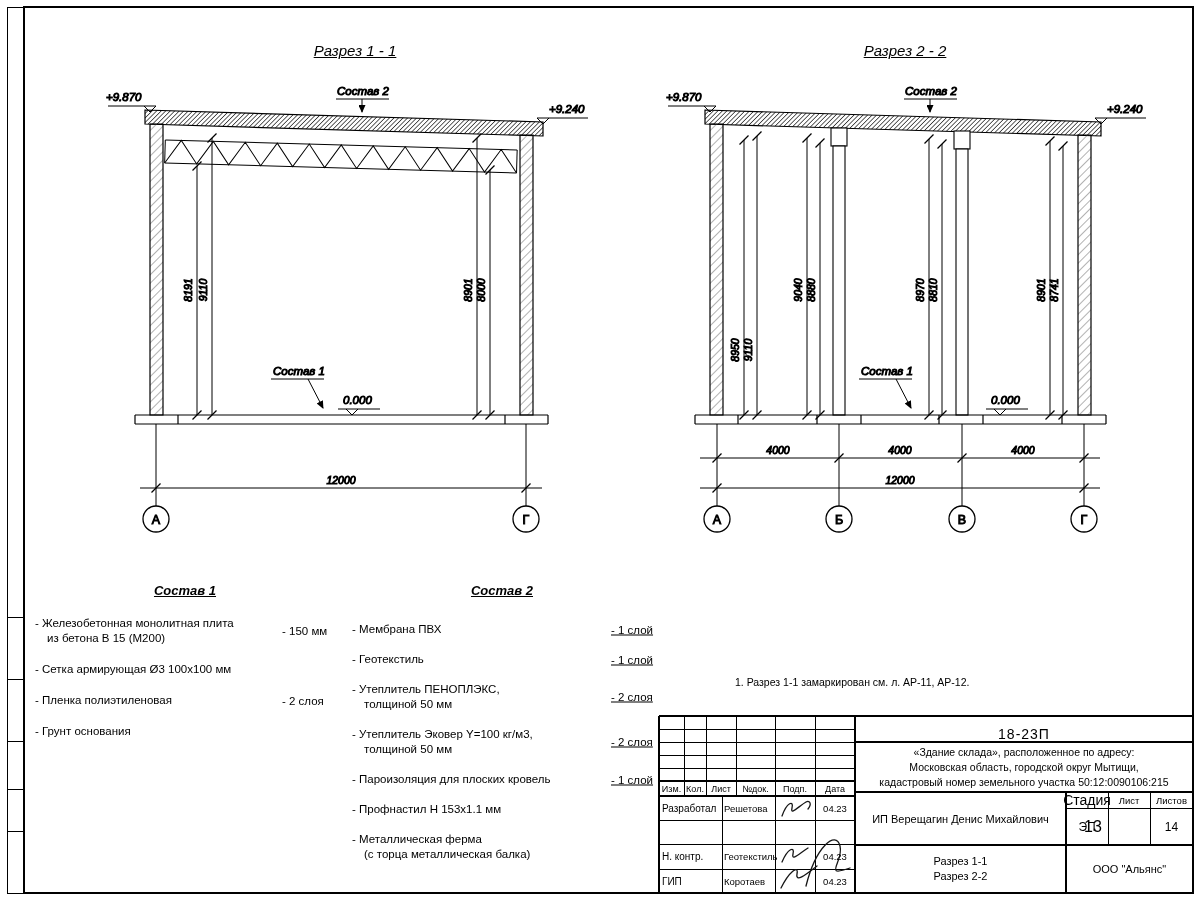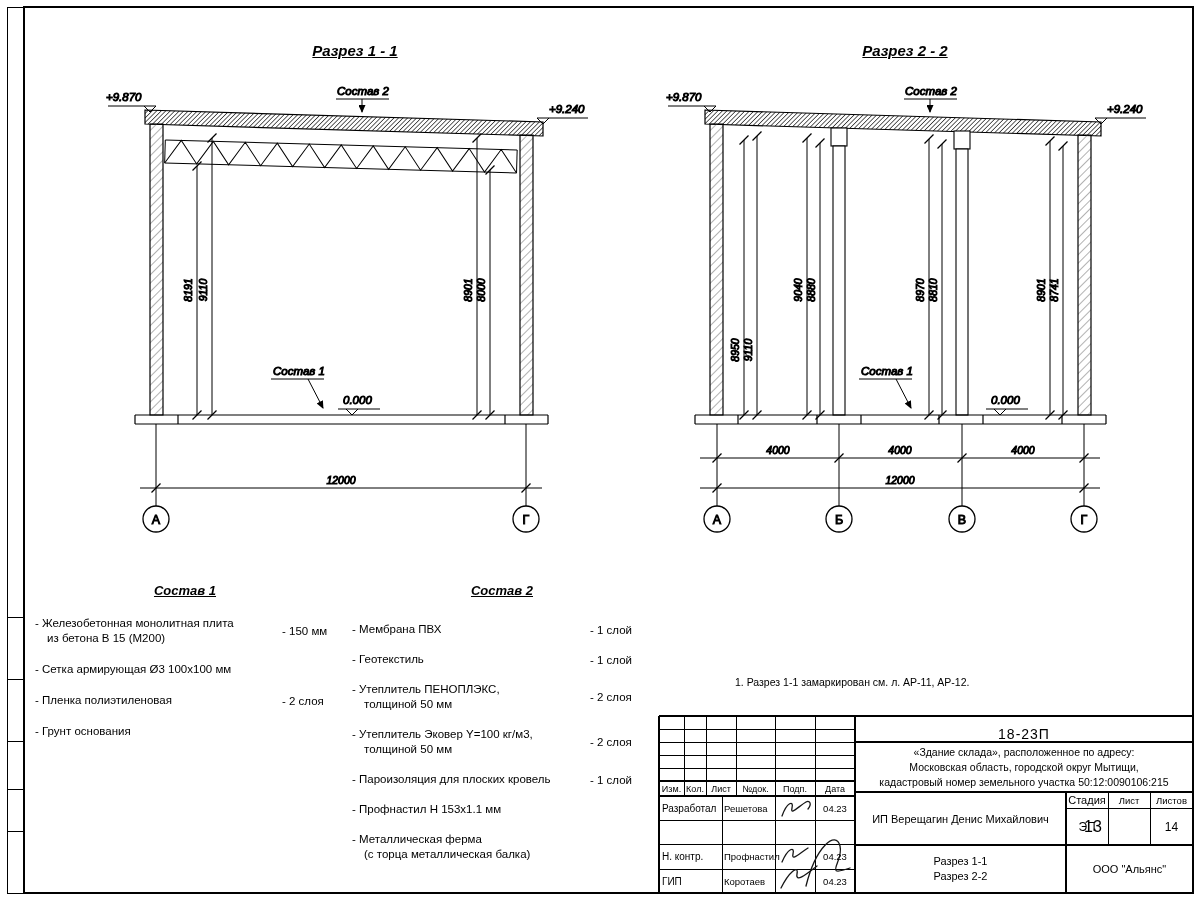--- a/index.html
+++ b/index.html
@@ -4,31 +4,31 @@
 <style>
   * { margin:0; padding:0; box-sizing:border-box; }
   html,body { width:1200px; height:900px; }
   body { background:#fff; color:#000; font-family:"Liberation Sans",sans-serif; position:relative; overflow:hidden; }
   svg.layer { position:absolute; left:0; top:0; }
   svg text { font-family:"Liberation Sans",sans-serif; fill:#000; }
   .t-dim  { font-size:10.5px; font-style:italic; }
   .t-lbl  { font-size:11.5px; font-style:italic; }
   .t-axis { font-size:12.5px; }
   .sec-title { position:absolute; width:200px; text-align:center; font-size:15px;
-               font-weight:bold; font-style:italic; }
+               font-weight:normal; font-style:italic; }
   .sec-title span { text-decoration:underline; }
   .sostav { position:absolute; width:300px; font-size:11.5px; line-height:15px; }
   .sostav-title { text-align:center; font-size:13px; font-weight:bold; font-style:italic; }
   .sostav-title span { text-decoration:underline; }
   .s-item { position:relative; margin-bottom:16px; padding-right:56px; }
   #sostav2 .s-item { margin-bottom:15px; }
   .s-line2 { padding-left:12px; }
   .s-val { position:absolute; top:50%; transform:translateY(-50%); white-space:nowrap; }
   #sostav1 .s-val { left:247px; }
-  #sostav2 .s-val { left:238px; }
+  #sostav2 .s-val { left:259px;text-decoration:underline; }
   .notes { position:absolute; font-size:10.5px; line-height:13px; }
   .tb { position:absolute; display:flex; align-items:center; justify-content:center;
         text-align:center; overflow:visible; white-space:nowrap; }
   .tb-col { flex-direction:column; }
   .tb-left { justify-content:flex-start; }
 </style>
 </head>
 <body>
 
 <svg class="layer" width="1200" height="900" viewBox="0 0 1200 900">
@@ -367,21 +367,21 @@
   <div>1. Разрез 1-1 замаркирован см. л. АР-11, АР-12.</div>
 </div>
 
 <div class="tb" style="left:855px; top:716px; width:338px; height:36px; font-size:14px; letter-spacing:1px;">18-23П</div>
 <div class="tb tb-col" style="left:857px; top:743px; width:334px; height:48px; font-size:10.5px; line-height:15px;">
   <div>«Здание склада», расположенное по адресу:</div>
   <div>Московская область, городской округ Мытищи,</div>
   <div>кадастровый номер земельного участка 50:12:0090106:215</div>
 </div>
 <div class="tb" style="left:855px; top:792px; width:211px; height:53px; font-size:11px;">ИП Верещагин Денис Михайлович</div>
-<div class="tb" style="left:1066px; top:792px; width:42px; height:16px; font-size:11px;">Стадия</div>
+<div class="tb" style="left:1066px; top:792px; width:42px; height:16px; font-size:14px;">Стадия</div>
 <div class="tb" style="left:1108px; top:792px; width:42px; height:16px; font-size:9.5px;">Лист</div>
 <div class="tb" style="left:1150px; top:792px; width:43px; height:16px; font-size:9.5px;">Листов</div>
 <div class="tb" style="left:1066px; top:808px; width:42px; height:37px; font-size:12px;">ЭП</div>
 <div class="tb" style="left:1072px; top:808px; width:42px; height:37px; font-size:16px;">13</div>
 <div class="tb" style="left:1150px; top:808px; width:43px; height:37px; font-size:12px;">14</div>
 <div class="tb tb-col" style="left:855px; top:845px; width:211px; height:48px; font-size:11px; line-height:15px;">
   <div>Разрез 1-1</div>
   <div>Разрез 2-2</div>
 </div>
 <div class="tb" style="left:1066px; top:845px; width:127px; height:48px; font-size:11px;">ООО "Альянс"</div>
@@ -390,17 +390,17 @@
 <div class="tb" style="left:684px; top:781px; width:22px; height:15px; font-size:9px;">Кол.</div>
 <div class="tb" style="left:706px; top:781px; width:30px; height:15px; font-size:9px;">Лист</div>
 <div class="tb" style="left:736px; top:781px; width:39px; height:15px; font-size:9px;">№док.</div>
 <div class="tb" style="left:775px; top:781px; width:40px; height:15px; font-size:9px;">Подп.</div>
 <div class="tb" style="left:815px; top:781px; width:40px; height:15px; font-size:9px;text-align:center;">Дата</div>
 
 <div class="tb tb-left" style="left:662px; top:796px; width:58px; height:24px; font-size:10px;">Разработал</div>
 <div class="tb tb-left" style="left:724px; top:796px; width:50px; height:24px; font-size:9.5px;">Решетова</div>
 <div class="tb" style="left:815px; top:796px; width:40px; height:24px; font-size:9.5px;">04.23</div>
 <div class="tb tb-left" style="left:662px; top:844px; width:58px; height:25px; font-size:10px;">Н. контр.</div>
-<div class="tb tb-left" style="left:724px; top:844px; width:50px; height:25px; font-size:9.5px;">Профнастил</div>
+<div class="tb tb-left" style="left:724px; top:844px; width:50px; height:25px; font-size:9.5px;">Геотекстиль</div>
 <div class="tb" style="left:815px; top:844px; width:40px; height:25px; font-size:9.5px;">04.23</div>
 <div class="tb tb-left" style="left:662px; top:869px; width:58px; height:24px; font-size:10px;">ГИП</div>
 <div class="tb tb-left" style="left:724px; top:869px; width:50px; height:24px; font-size:9.5px;">Коротаев</div>
 <div class="tb" style="left:815px; top:869px; width:40px; height:24px; font-size:9.5px;">04.23</div>
 
 </body></html>

